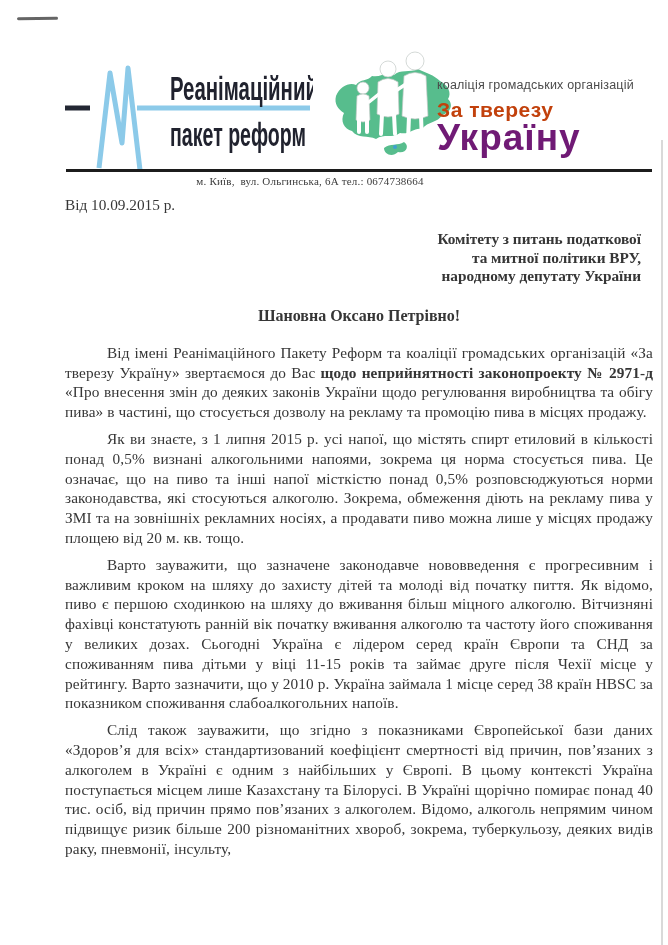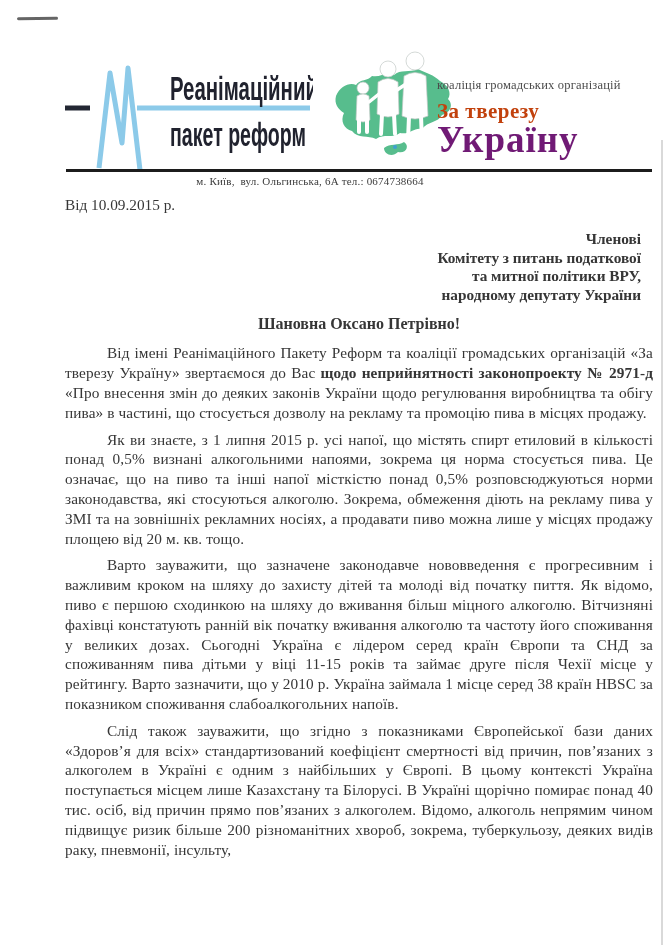--- a/index.html
+++ b/index.html
@@ -25,44 +25,44 @@
   .letterhead{position:absolute;left:0;top:0;width:668px;height:197px;}
   .ekg{position:absolute;left:63px;top:56px;width:250px;height:115px;}
   .ekg .navy{stroke:#232733;stroke-width:5;fill:none;}
   .ekg .blue{stroke:#8ccae9;stroke-width:5;fill:none;stroke-linejoin:round;stroke-linecap:butt;}
   .ekg text{
     font-family:"Liberation Sans","DejaVu Sans",sans-serif;
     font-weight:bold;font-size:34px;fill:#20222e;
   }
   .mapsvg{position:absolute;left:328px;top:50px;width:132px;height:118px;}
   .campaign{position:absolute;left:437px;top:78px;width:220px;
-    font-family:Liberation Serif, serif;}
+    font-family:Liberation Sans, sans-serif;}
   .coalition{font-size:12.5px;color:#4b4b4b;letter-spacing:.2px;}
   .camp1{font-size:21px;font-weight:bold;color:#c2410c;margin-top:6px;letter-spacing:.5px;}
   .camp2{font-size:37px;font-weight:bold;color:#701a75;margin-top:-3px;letter-spacing:1px;line-height:1;}
   .rule{position:absolute;left:66px;top:169px;width:586px;height:3px;background:#1c1c1c;}
   .address{
     position:absolute;left:66px;top:175px;width:488px;
     text-align:center;font-size:11px;color:#3c3c3c;letter-spacing:.2px;
   }
   
   .letter-body{position:absolute;left:65px;top:196px;width:588px;}
   .date{font-size:15.3px;}
   .recipient{
     margin-top:16px;padding-right:12px;text-align:right;
     font-weight:bold;font-size:15.3px;line-height:18.6px;
   }
   .salutation{
-    margin-top:11px;text-align:center;font-weight:bold;font-size:16px;
+    margin-top:21px;text-align:center;font-weight:bold;font-size:16px;
   }
   .body-par{
     margin:0 0 7px 0;text-align:justify;text-indent:42px;
     font-size:15.3px;line-height:19.8px;letter-spacing:.1px;
   }
-  .body-par:first-of-type{margin-top:10px;}
+  .body-par:first-of-type{margin-top:18px;}
   .body-par b{font-weight:bold;}
 </style>
 </head>
 <body>
 
 <div class="page">
 
   <div class="artifact-top"></div>
   <div class="edge-shadow"></div>
 
@@ -109,21 +109,20 @@
     </div>
 
     <div class="rule"></div>
     <div class="address">м. Київ,&nbsp; вул. Ольгинська, 6А тел.: 0674738664</div>
   </header>
 
   <main class="letter-body">
     <div class="date">Від 10.09.2015 р.</div>
 
     <div class="recipient">
-      <div>Членові</div>
       <div>Комітету з питань податкової</div>
       <div>та митної політики ВРУ,</div>
       <div>народному депутату України</div>
     </div>
 
     <div class="salutation">Шановна Оксано Петрівно!</div>
 
     <p class="body-par"><span>Від імені Реанімаційного Пакету Реформ та коаліції громадських організацій «За тверезу Україну» звертаємося до Вас </span><b>щодо неприйнятності законопроекту № 2971-д</b><span> «Про внесення змін до деяких законів України щодо регулювання виробництва та обігу пива» в частині, що стосується дозволу на рекламу та промоцію пива в місцях продажу.</span></p>
 
     <p class="body-par">Як ви знаєте, з 1 липня 2015 р. усі напої, що містять спирт етиловий в кількості понад 0,5% визнані алкогольними напоями, зокрема ця норма стосується пива. Це означає, що на пиво та інші напої місткістю понад 0,5% розповсюджуються норми законодавства, які стосуються алкоголю. Зокрема, обмеження діють на рекламу пива у ЗМІ та на зовнішніх рекламних носіях, а продавати пиво можна лише у місцях продажу площею від 20 м. кв. тощо.</p>

